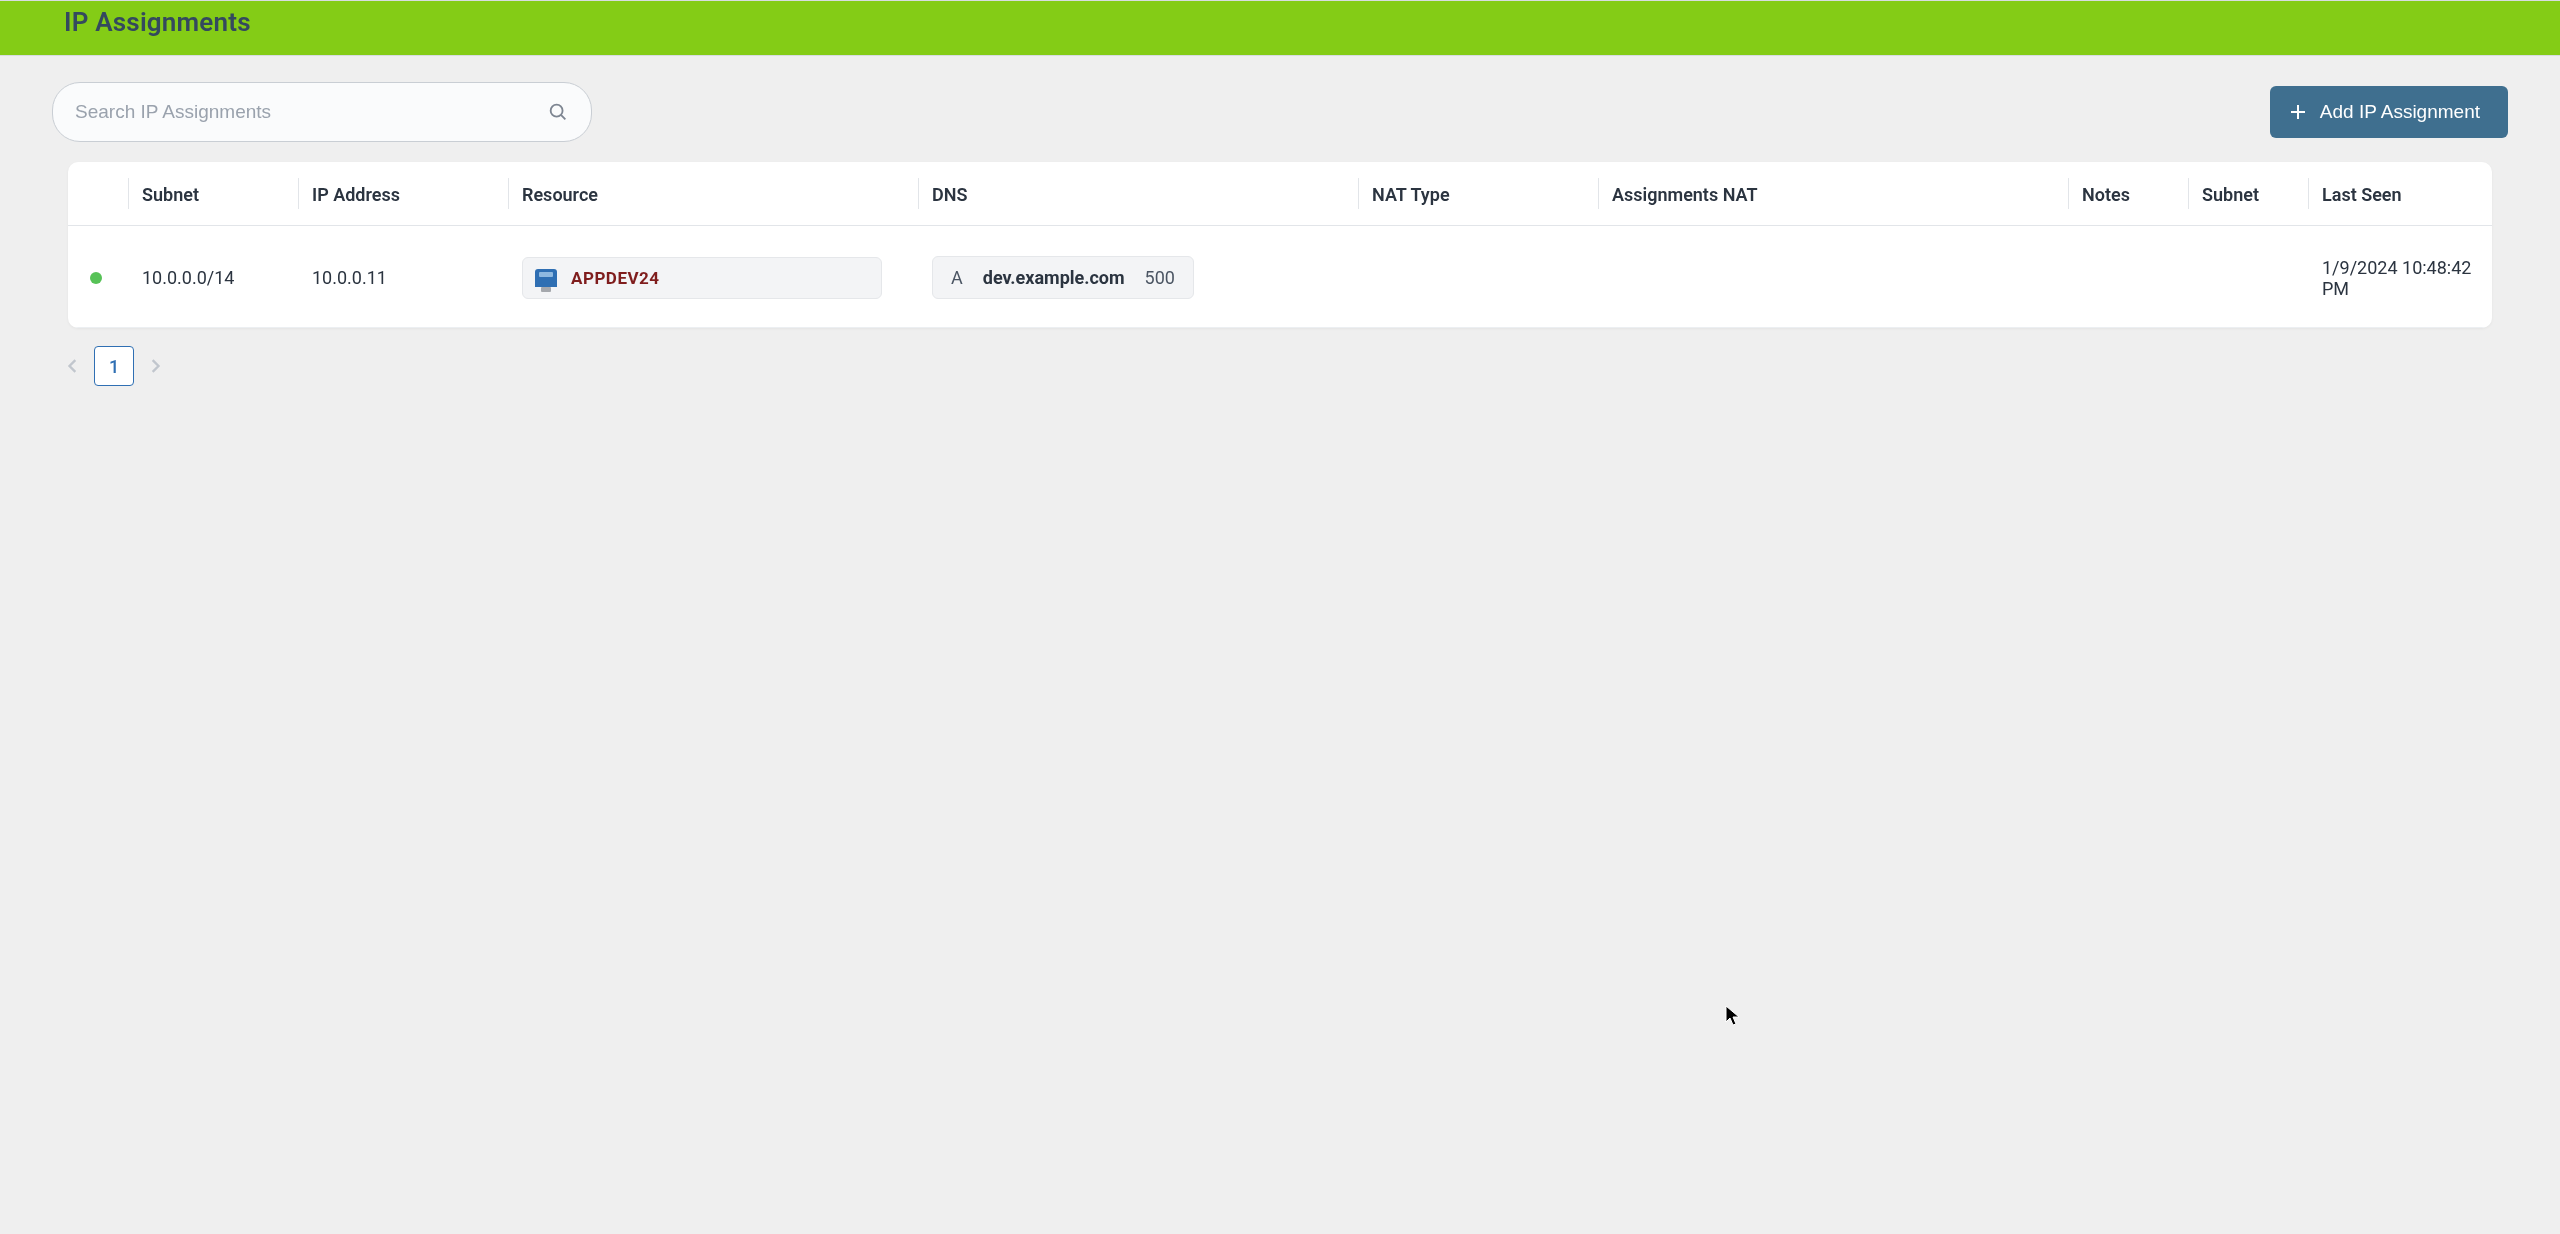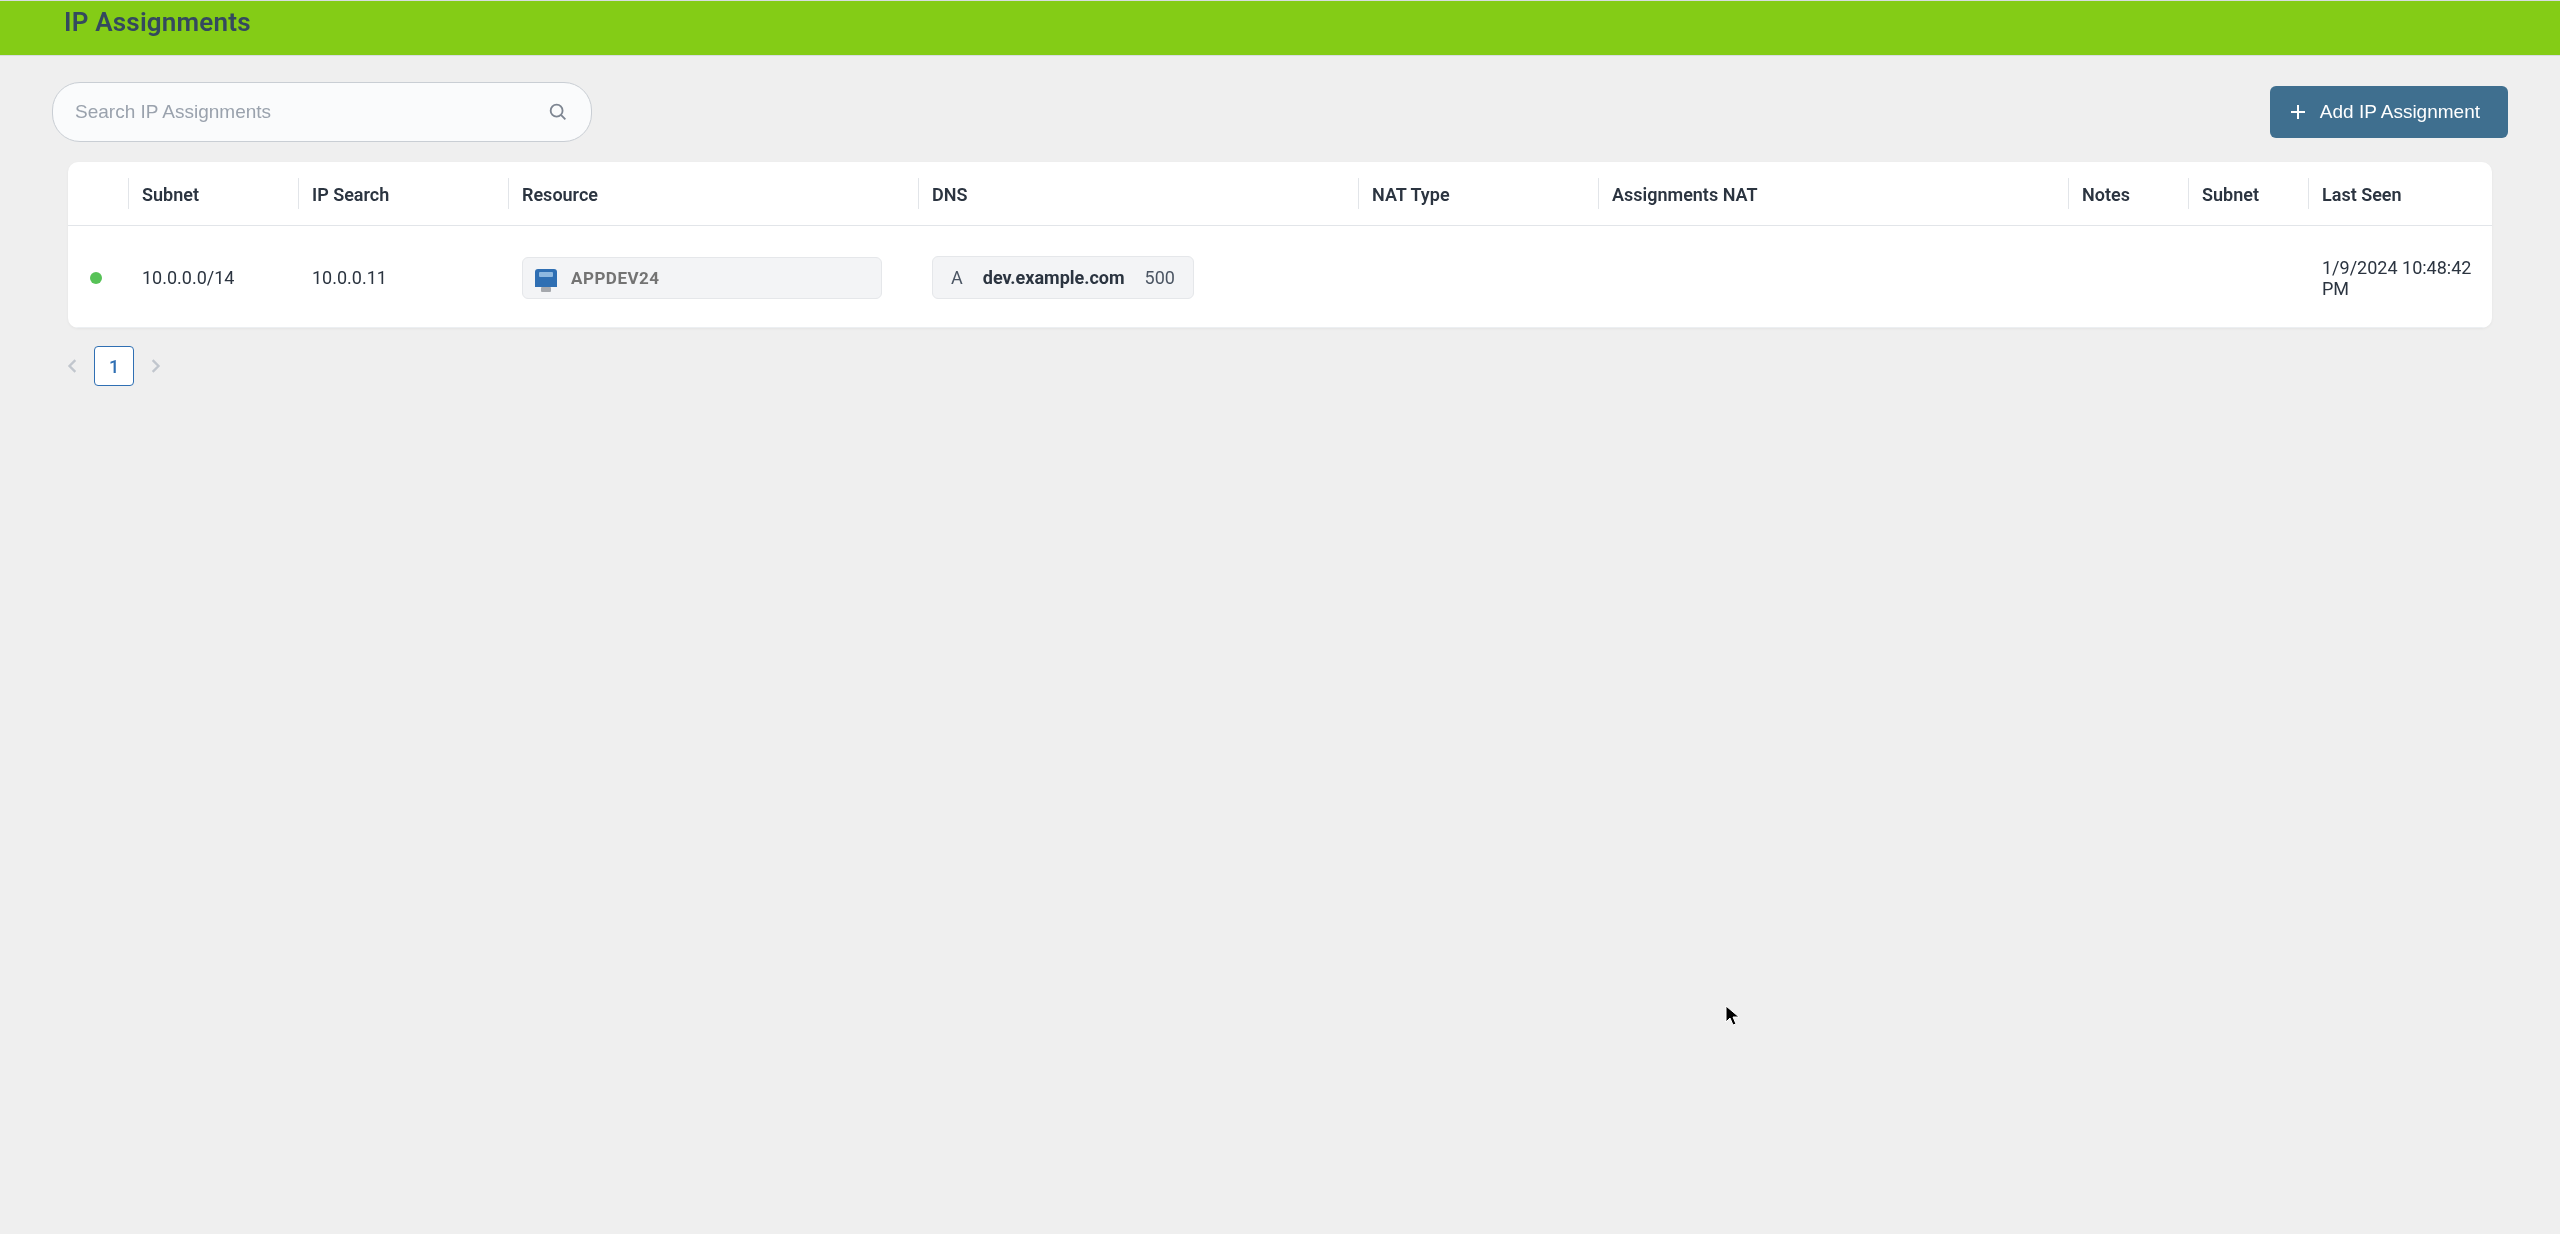--- a/index.html
+++ b/index.html
@@ -155,21 +155,21 @@
   .resource-chip .monitor-icon::before {
     content: "";
     position: absolute;
     left: 6px; bottom: -5px;
     width: 10px; height: 5px;
     background: #a5a8ad;
     border-radius: 1px;
   }
   .resource-name {
     font-weight: 700;
-    color: #737373;
+    color: #7f1d1d;
     letter-spacing: 0.5px;
     font-size: 17px;
   }
 
   .dns-chip {
     display: inline-flex;
     align-items: center;
     gap: 20px;
     background: #f3f4f6;
     border: 1px solid #e5e7ea;
@@ -256,21 +256,21 @@
           <col class="c-nattype">
         <col class="c-destnat">
           <col class="c-notes">
           <col class="c-contact">
         <col class="c-lastseen">
       </colgroup>
       <thead>
         <tr>
           <th></th>
           <th>Subnet</th>
-          <th>IP Search</th>
+          <th>IP Address</th>
           <th>Resource</th>
           <th>DNS</th>
           <th>NAT Type</th>
           <th>Assignments NAT</th>
           <th>Notes</th>
           <th>Subnet</th>
           <th>Last Seen</th>
         </tr>
       </thead>
       <tbody>

